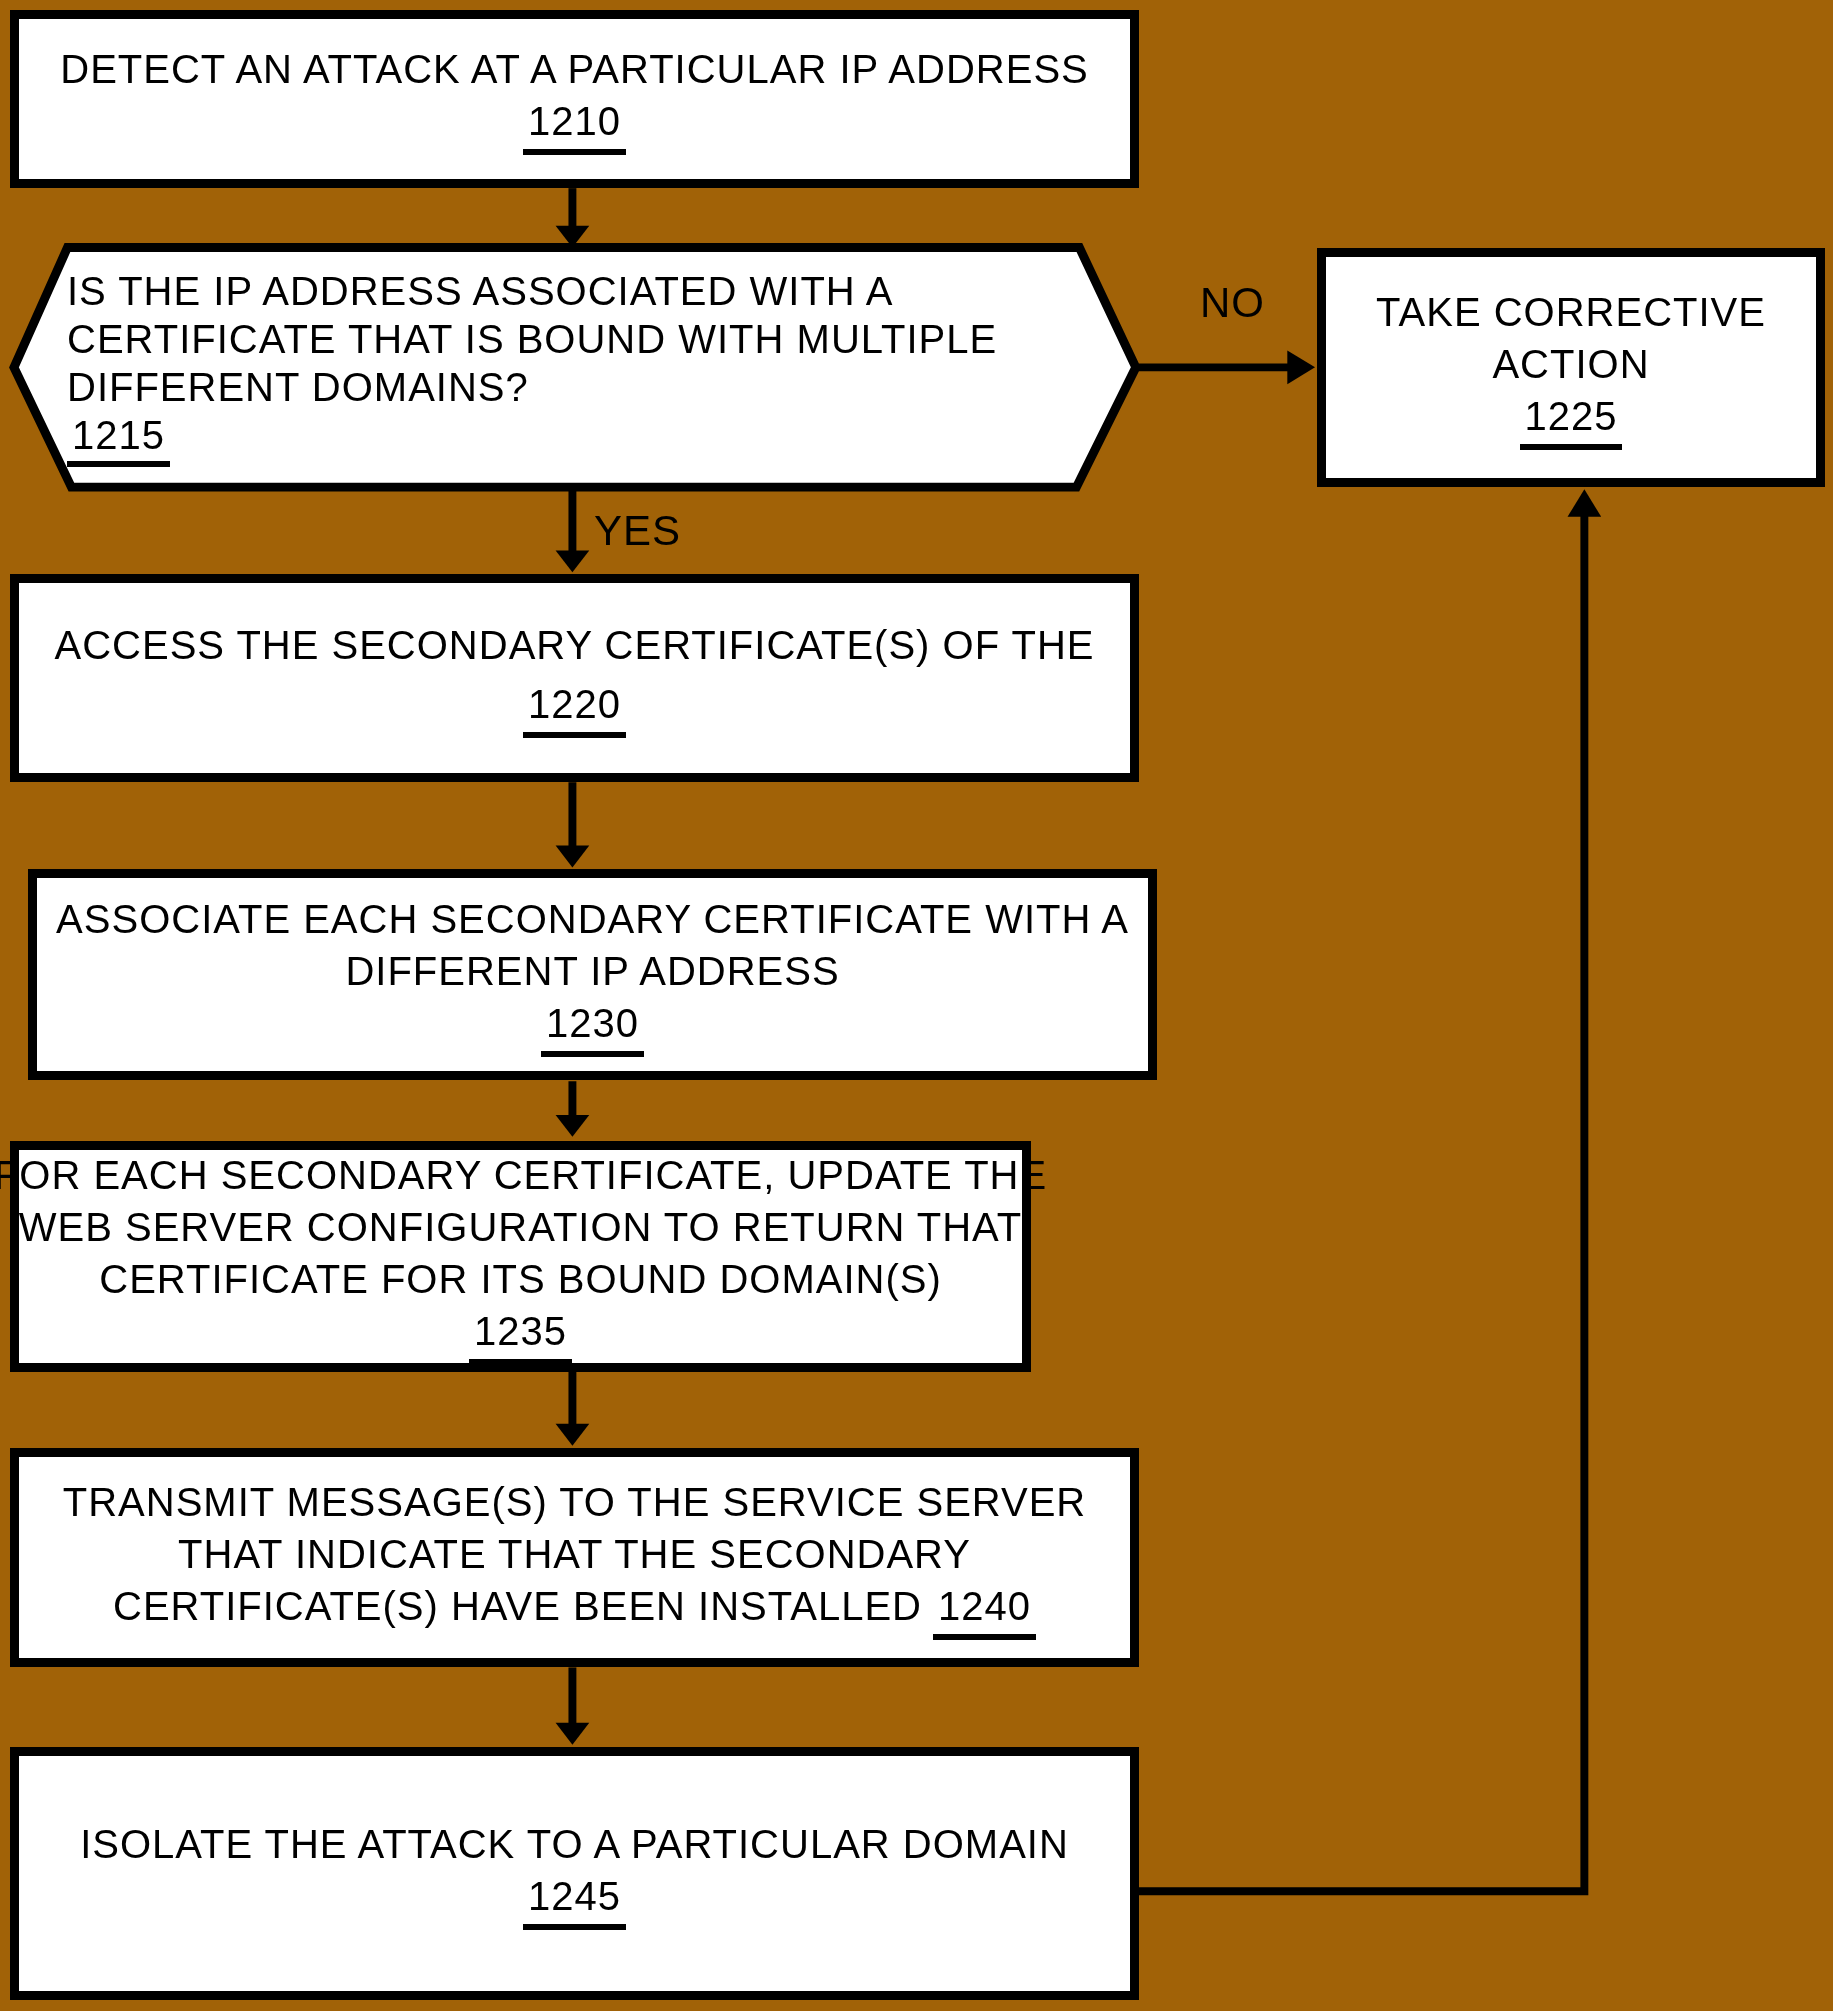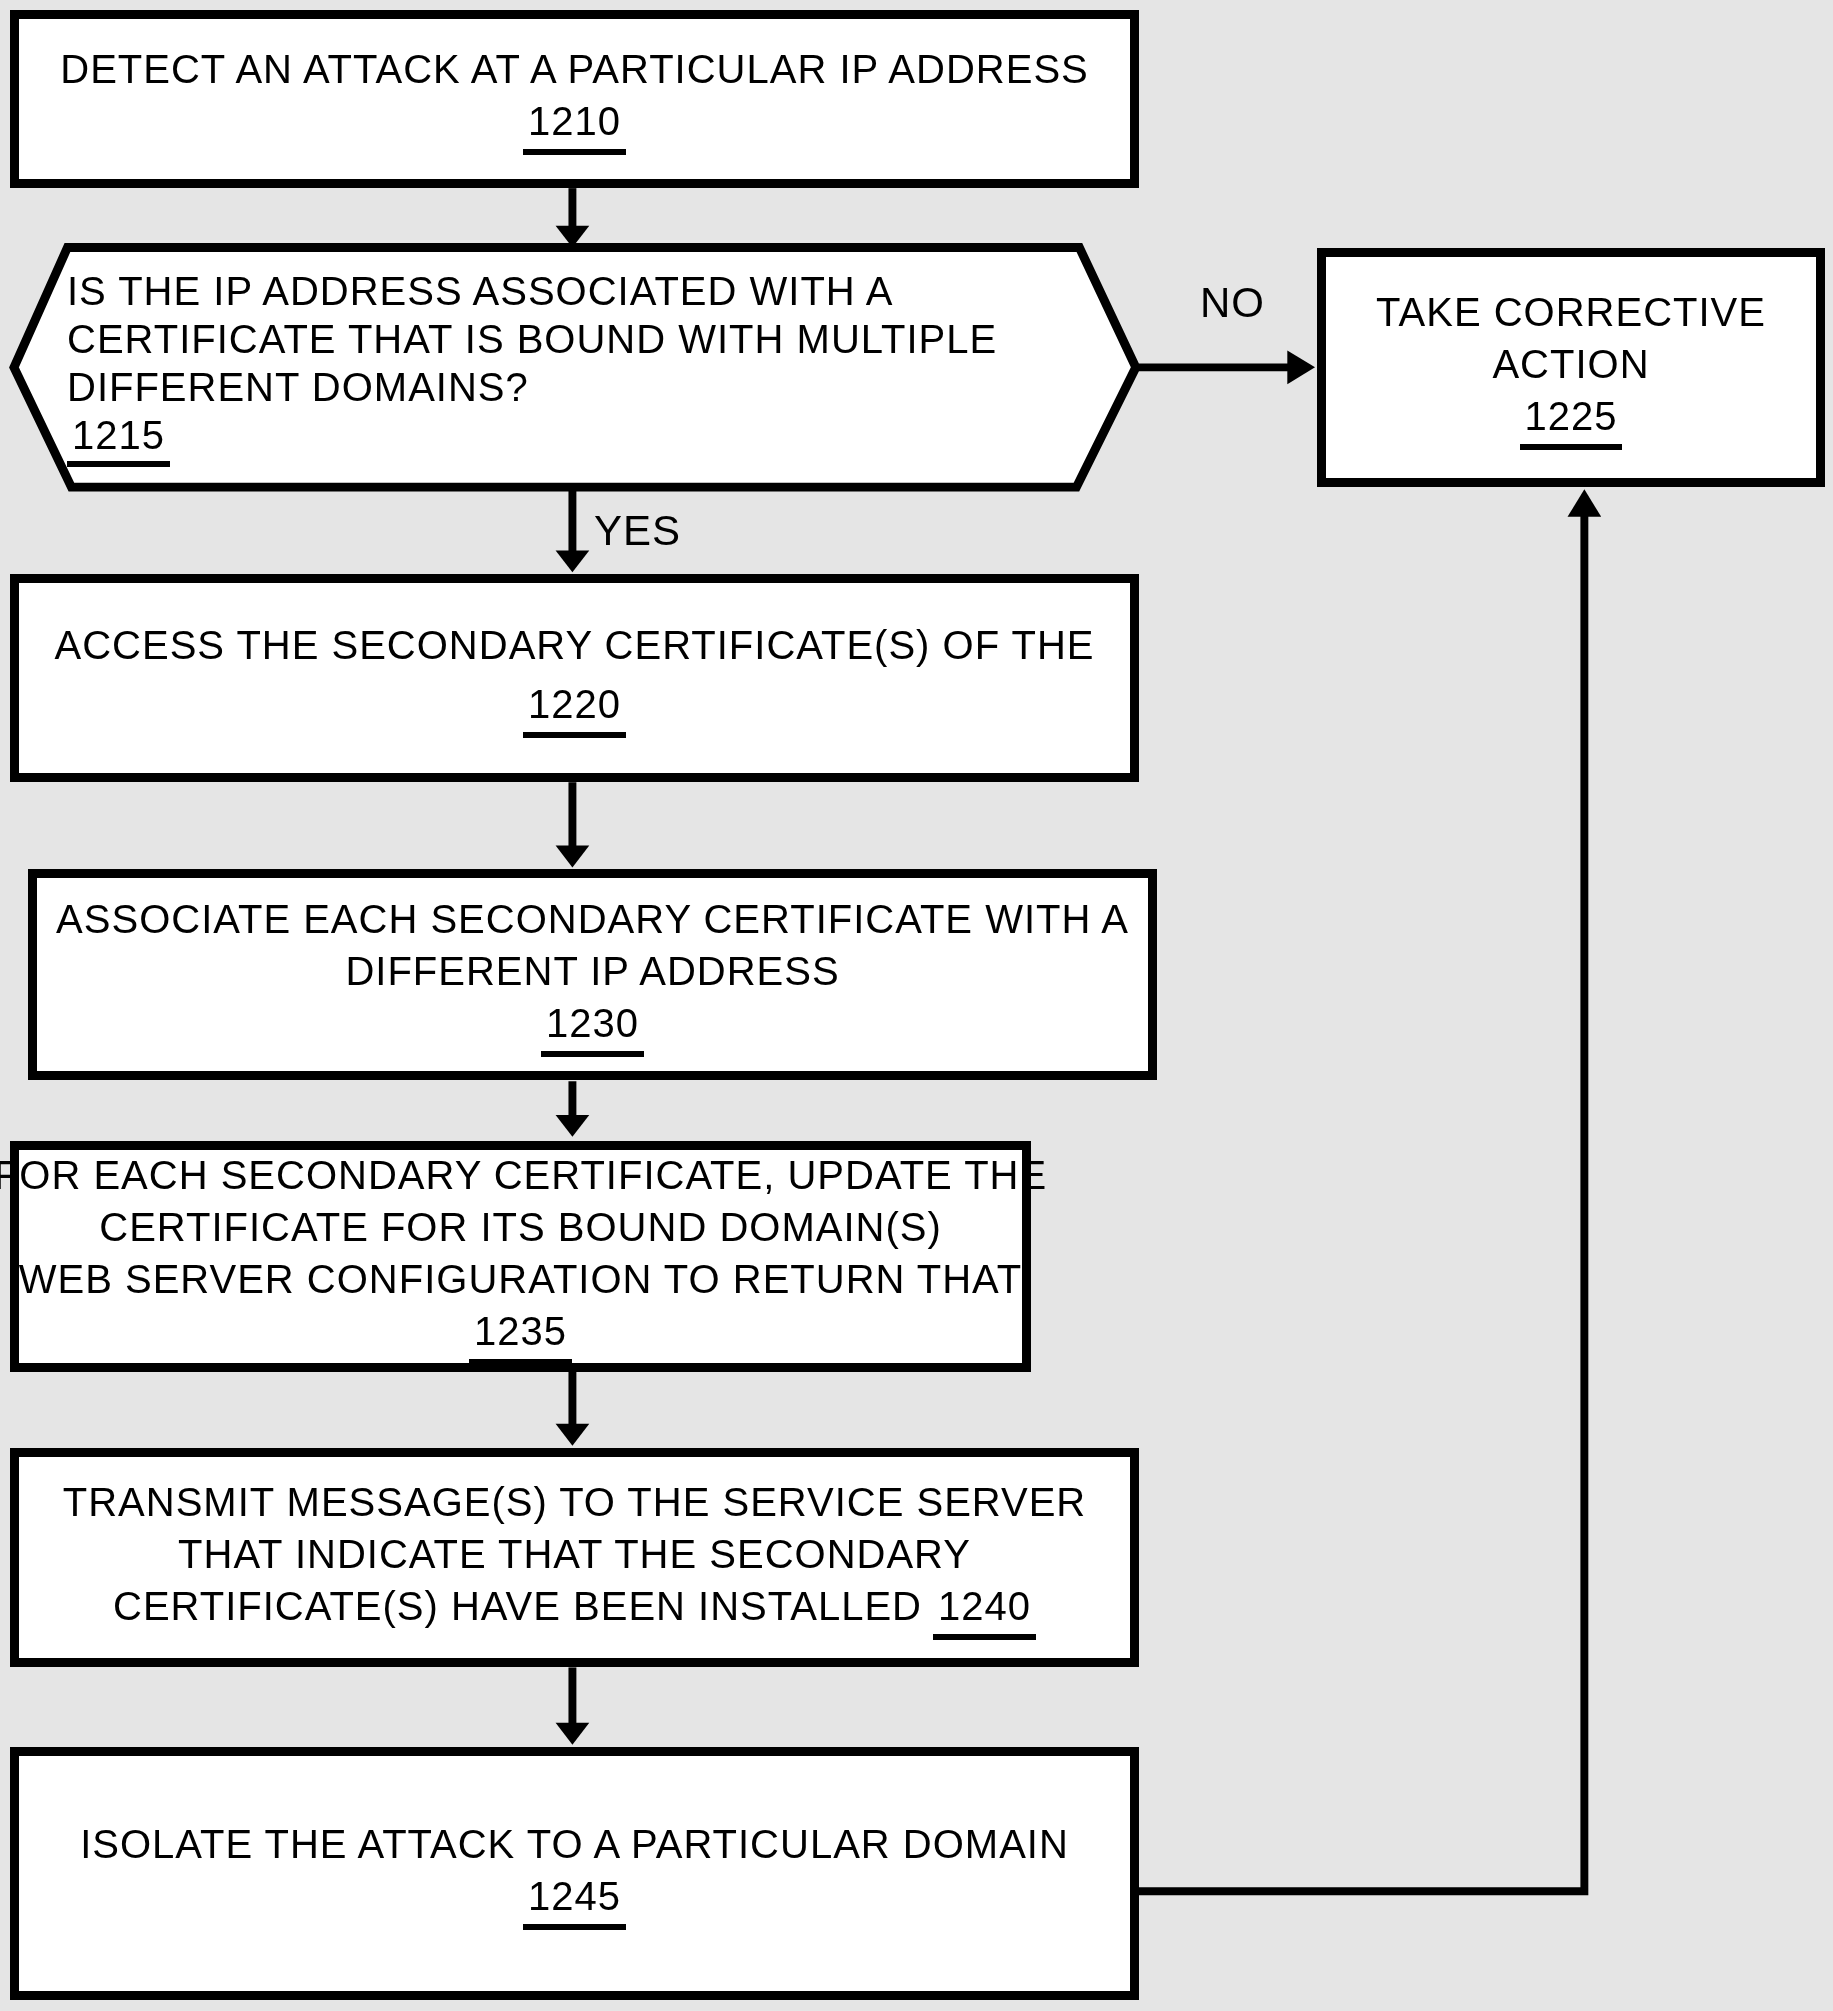--- a/index.html
+++ b/index.html
@@ -1,20 +1,20 @@
 <!DOCTYPE html>
 <html><head>
 <meta charset="utf-8">
 <style>
   html, body { margin: 0; padding: 0; background: #ffffff; }
   #canvas {
     position: relative;
     width: 1834px;
     height: 2012px;
-    background: #e5e5e5;
+    background: #a16207;
     font-family: "Liberation Sans", "DejaVu Sans", sans-serif;
     color: #000000;
   }
   #wires {
     position: absolute;
     left: 0; top: 0;
     width: 1834px; height: 2012px;
   }
   .node {
     position: absolute;
@@ -135,22 +135,22 @@
   </div>
 
   <div class="node" style="left:10px; top:869px; width:1129px; height:211px;margin-left:18px;">
     <div class="tline">ASSOCIATE EACH SECONDARY CERTIFICATE WITH A</div>
     <div class="tline">DIFFERENT IP ADDRESS</div>
     <div class="tline"><span class="ref">1230</span></div>
   </div>
 
   <div class="node" style="left:10px; top:1141px; width:1021px; height:231px;align-items:center;">
     <div class="tline">FOR EACH SECONDARY CERTIFICATE, UPDATE THE</div>
+    <div class="tline">WEB SERVER CONFIGURATION TO RETURN THAT</div>
     <div class="tline">CERTIFICATE FOR ITS BOUND DOMAIN(S)</div>
-    <div class="tline">WEB SERVER CONFIGURATION TO RETURN THAT</div>
     <div class="tline"><span class="ref">1235</span></div>
   </div>
 
   <div class="node" style="left:10px; top:1448px; width:1129px; height:219px;">
     <div class="tline">TRANSMIT MESSAGE(S) TO THE SERVICE SERVER</div>
     <div class="tline">THAT INDICATE THAT THE SECONDARY</div>
     <div class="tline"><span>CERTIFICATE(S) HAVE BEEN INSTALLED</span><span class="ref inline-ref">1240</span></div>
   </div>
 
   <div class="node" style="left:10px; top:1747px; width:1129px; height:253px;">

